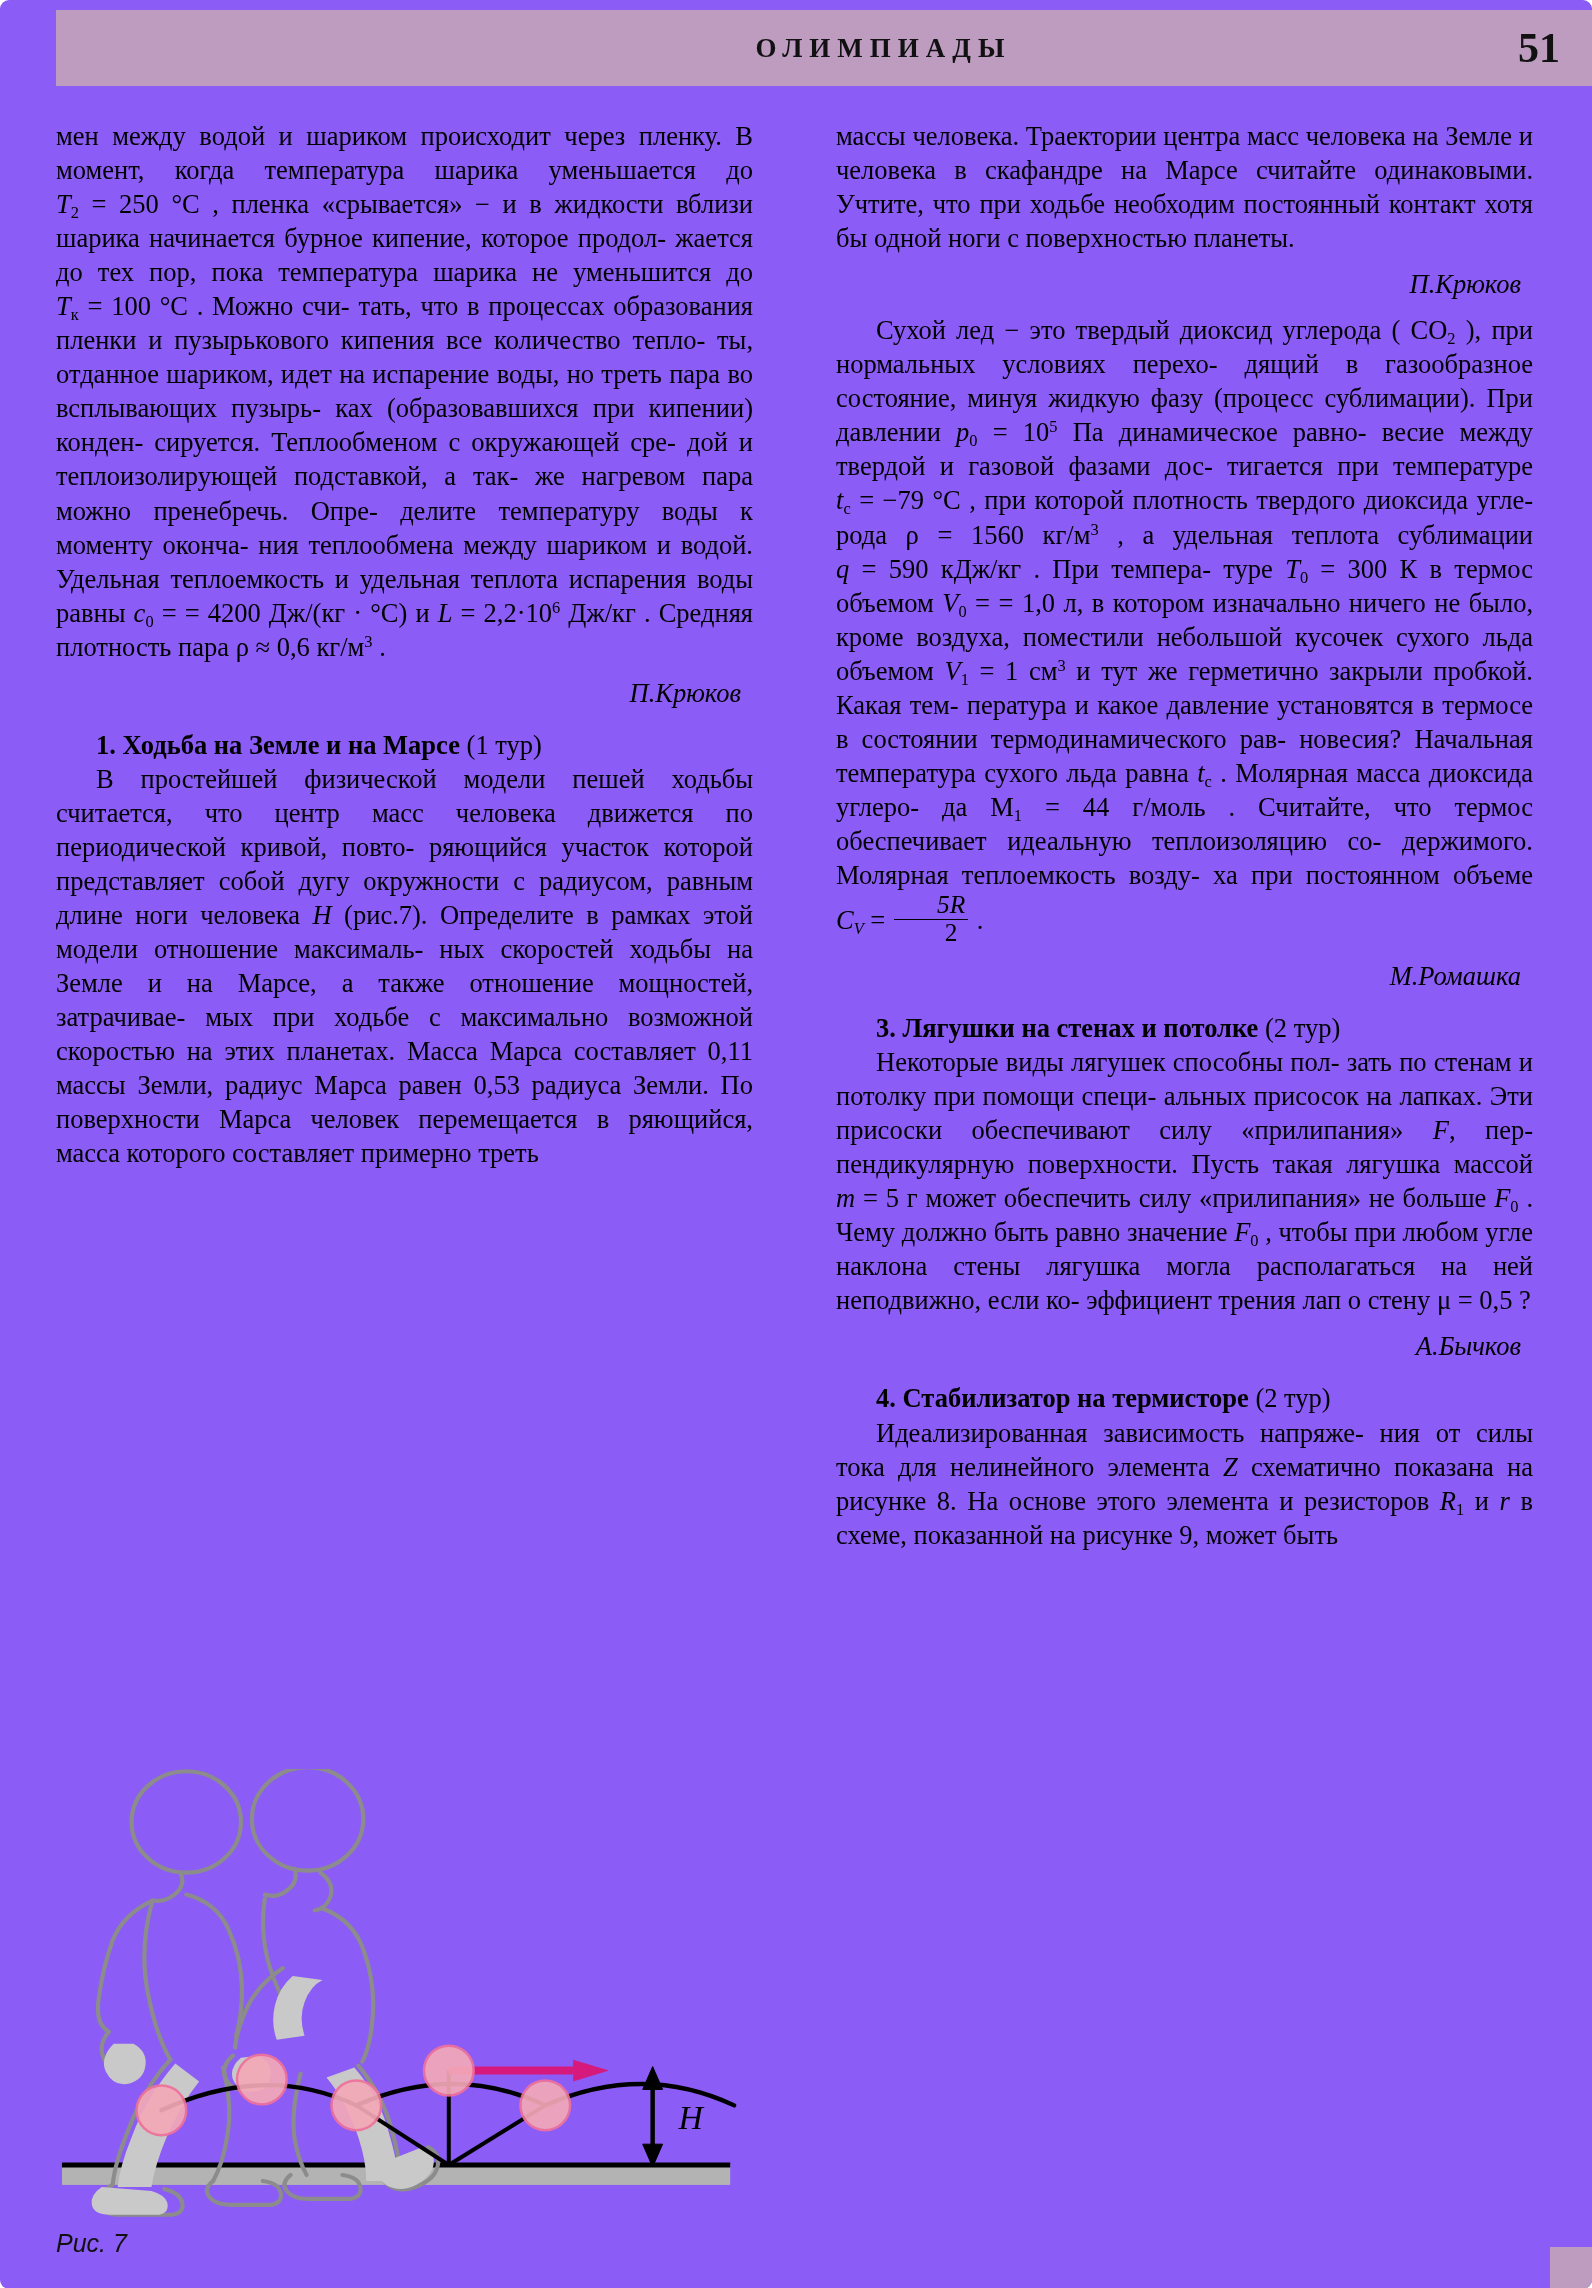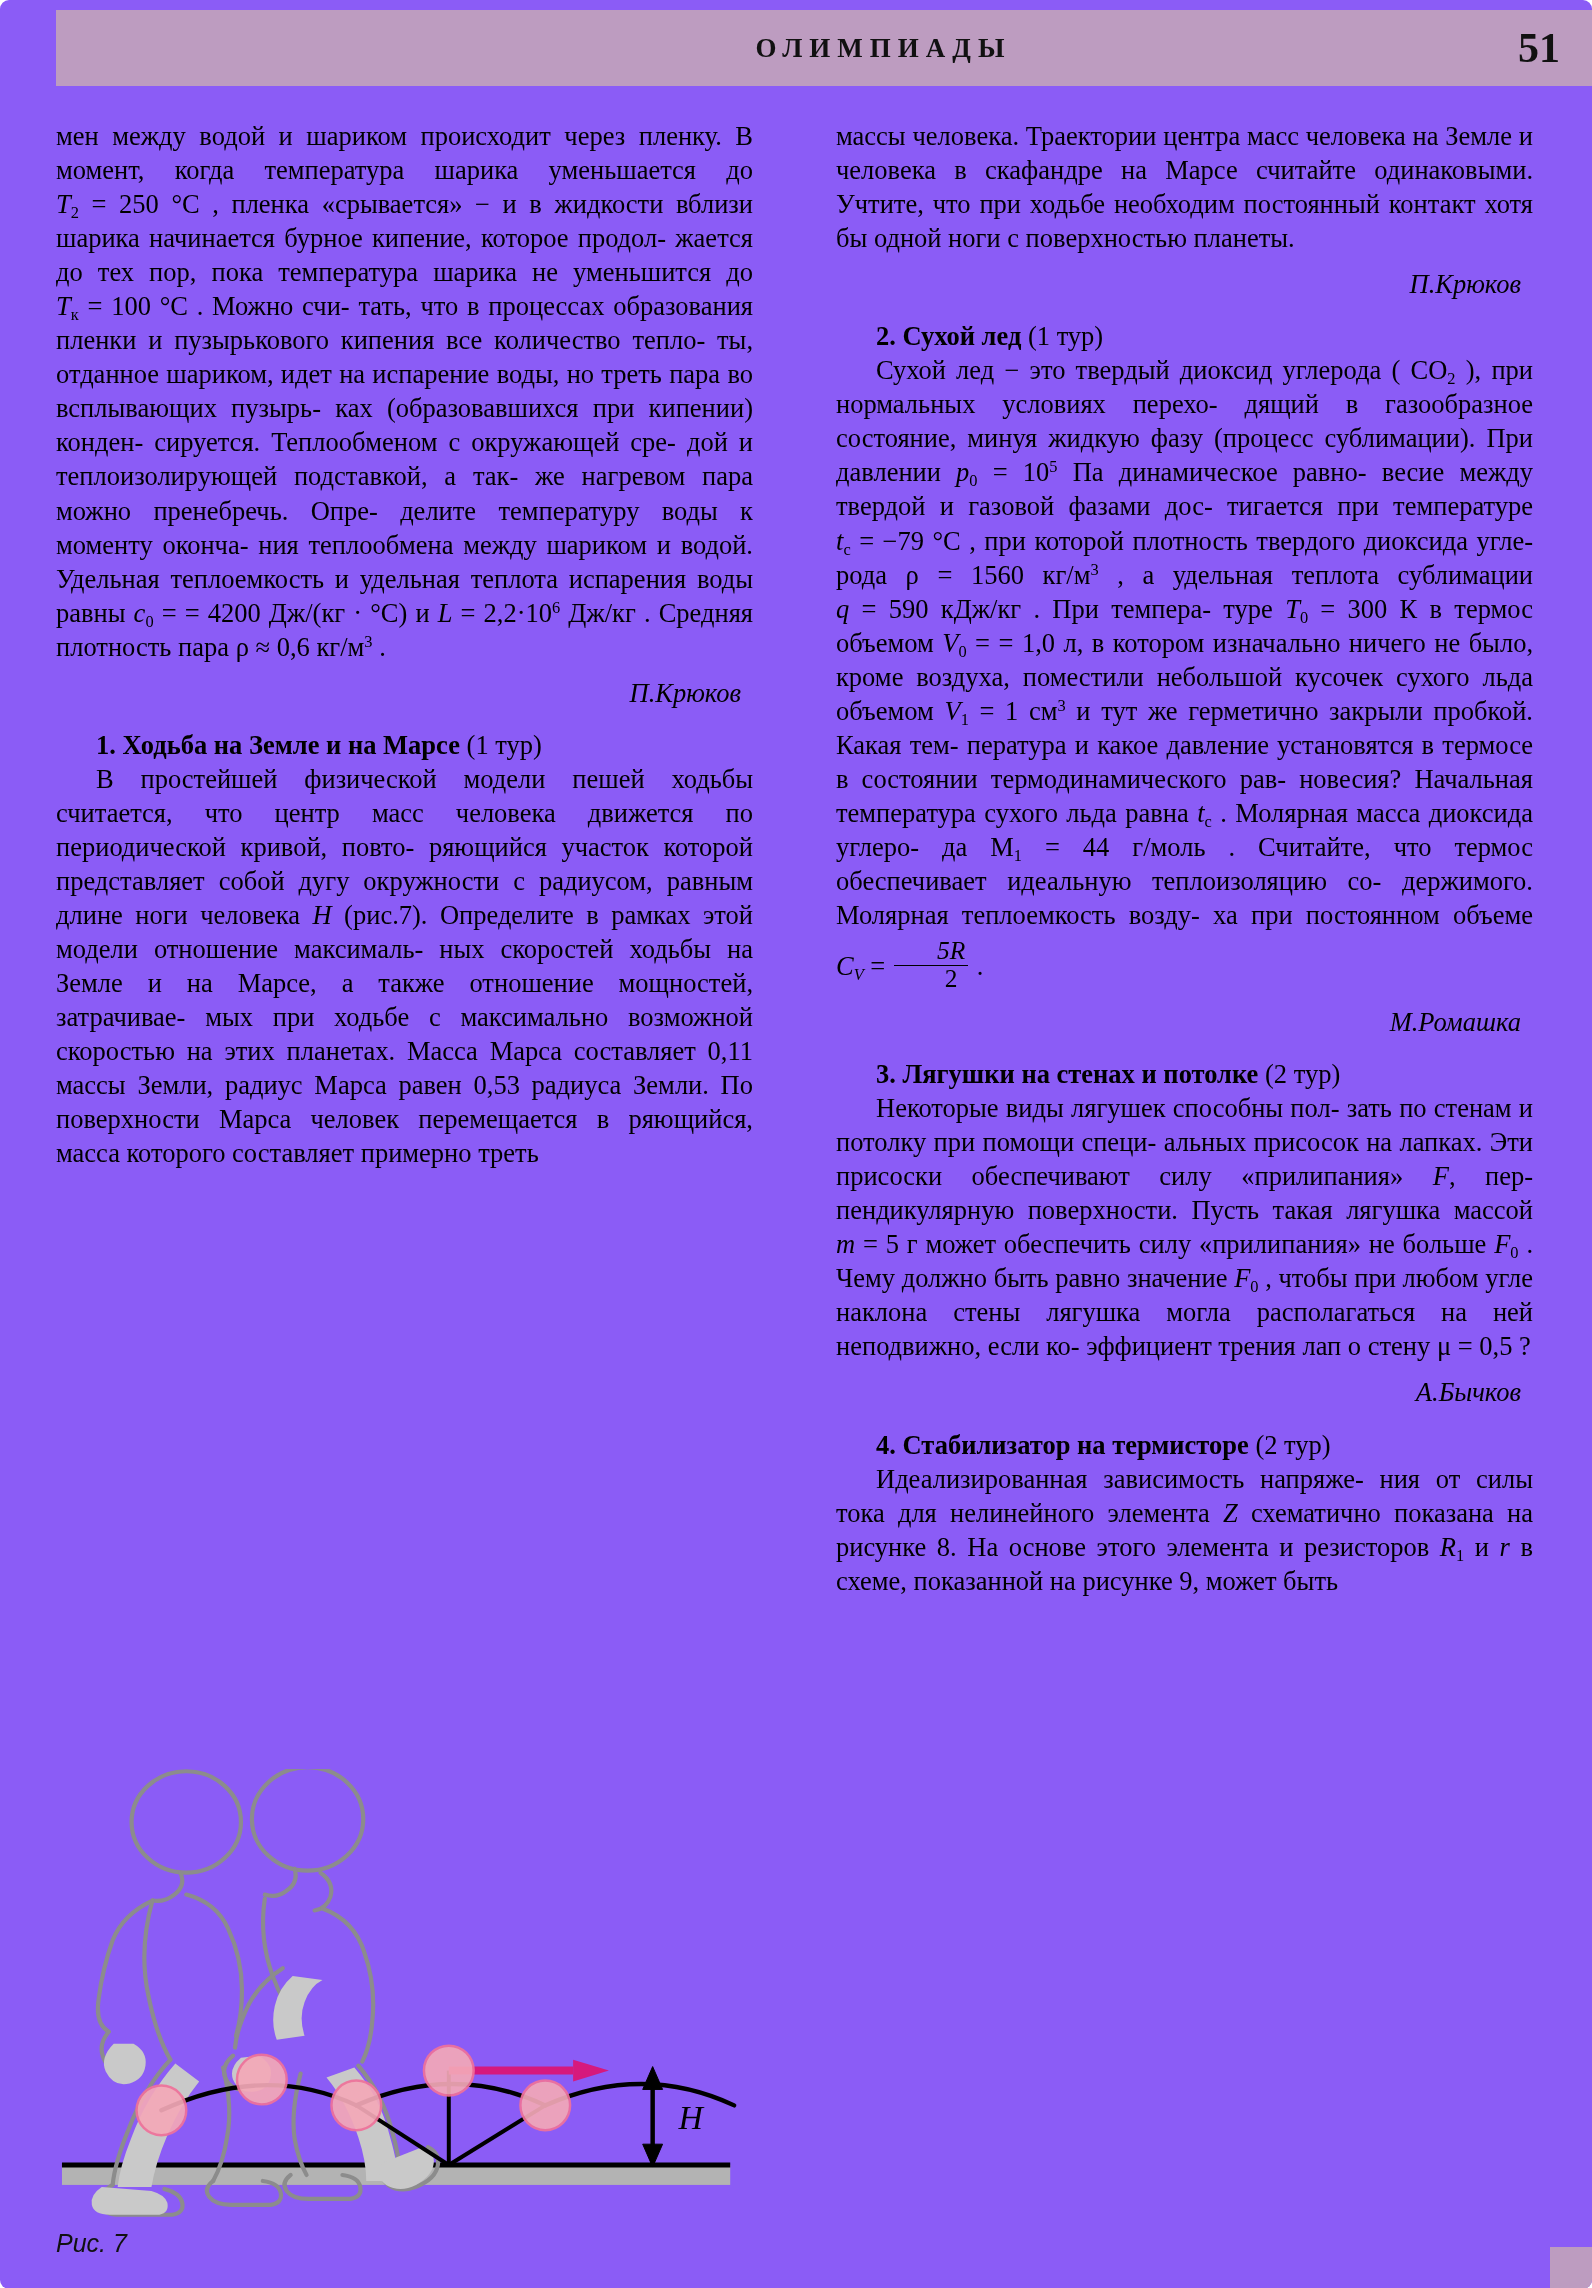--- a/index.html
+++ b/index.html
@@ -108,21 +108,21 @@
   sup { vertical-align: 0.52em; }
   .nb { white-space: nowrap; }
   .frac {
     display: inline-block;
     vertical-align: -0.48em;
     text-align: center;
     line-height: 1.06;
     font-size: 0.96em;
     margin: 0 2px;
   }
-  .frac .num { display: block; padding: 0 3px; margin-top: 6px; }
+  .frac .num { display: block; padding: 0 3px; }
   .frac .den { display: block; border-top: 1.6px solid #000; padding: 0 3px; }
 
   
   .figure {
     position: absolute;
     left: 56px;
     top: 1769px;
     width: 712px;
     height: 450px;
   }
@@ -290,21 +290,20 @@
 
     <p class="body noindent">
       <span>массы человека. Траектории центра масс</span>
       <span>человека на Земле и человека в скафандре на</span>
       <span>Марсе считайте одинаковыми. Учтите, что</span>
       <span>при ходьбе необходим постоянный контакт</span>
       <span>хотя бы одной ноги с поверхностью планеты.</span>
     </p>
     <p class="author">П.Крюков</p>
 
-    <p class="prob-head"><b>2.</b> <b>Сухой лед</b> <span>(1 тур)</span></p>
 
     <p class="body indent">
       <span>Сухой лед − это твердый диоксид углерода</span>
       <span class="nb"><span>( CO</span><sub>2</sub></span><span> ), при нормальных условиях перехо-</span>
       <span>дящий в газообразное состояние, минуя</span>
       <span>жидкую фазу (процесс сублимации). При</span>
       <span>давлении </span><span class="nb"><span class="mi">p</span><sub>0</sub><span> = 10</span><sup>5</sup><span> Па</span></span><span> динамическое равно-</span>
       <span>весие между твердой и газовой фазами дос-</span>
       <span>тигается при температуре </span><span class="nb"><span class="mi">t</span><sub>c</sub><span> = −79 °C ,</span></span><span> при</span>
       <span>которой плотность твердого диоксида угле-</span>

